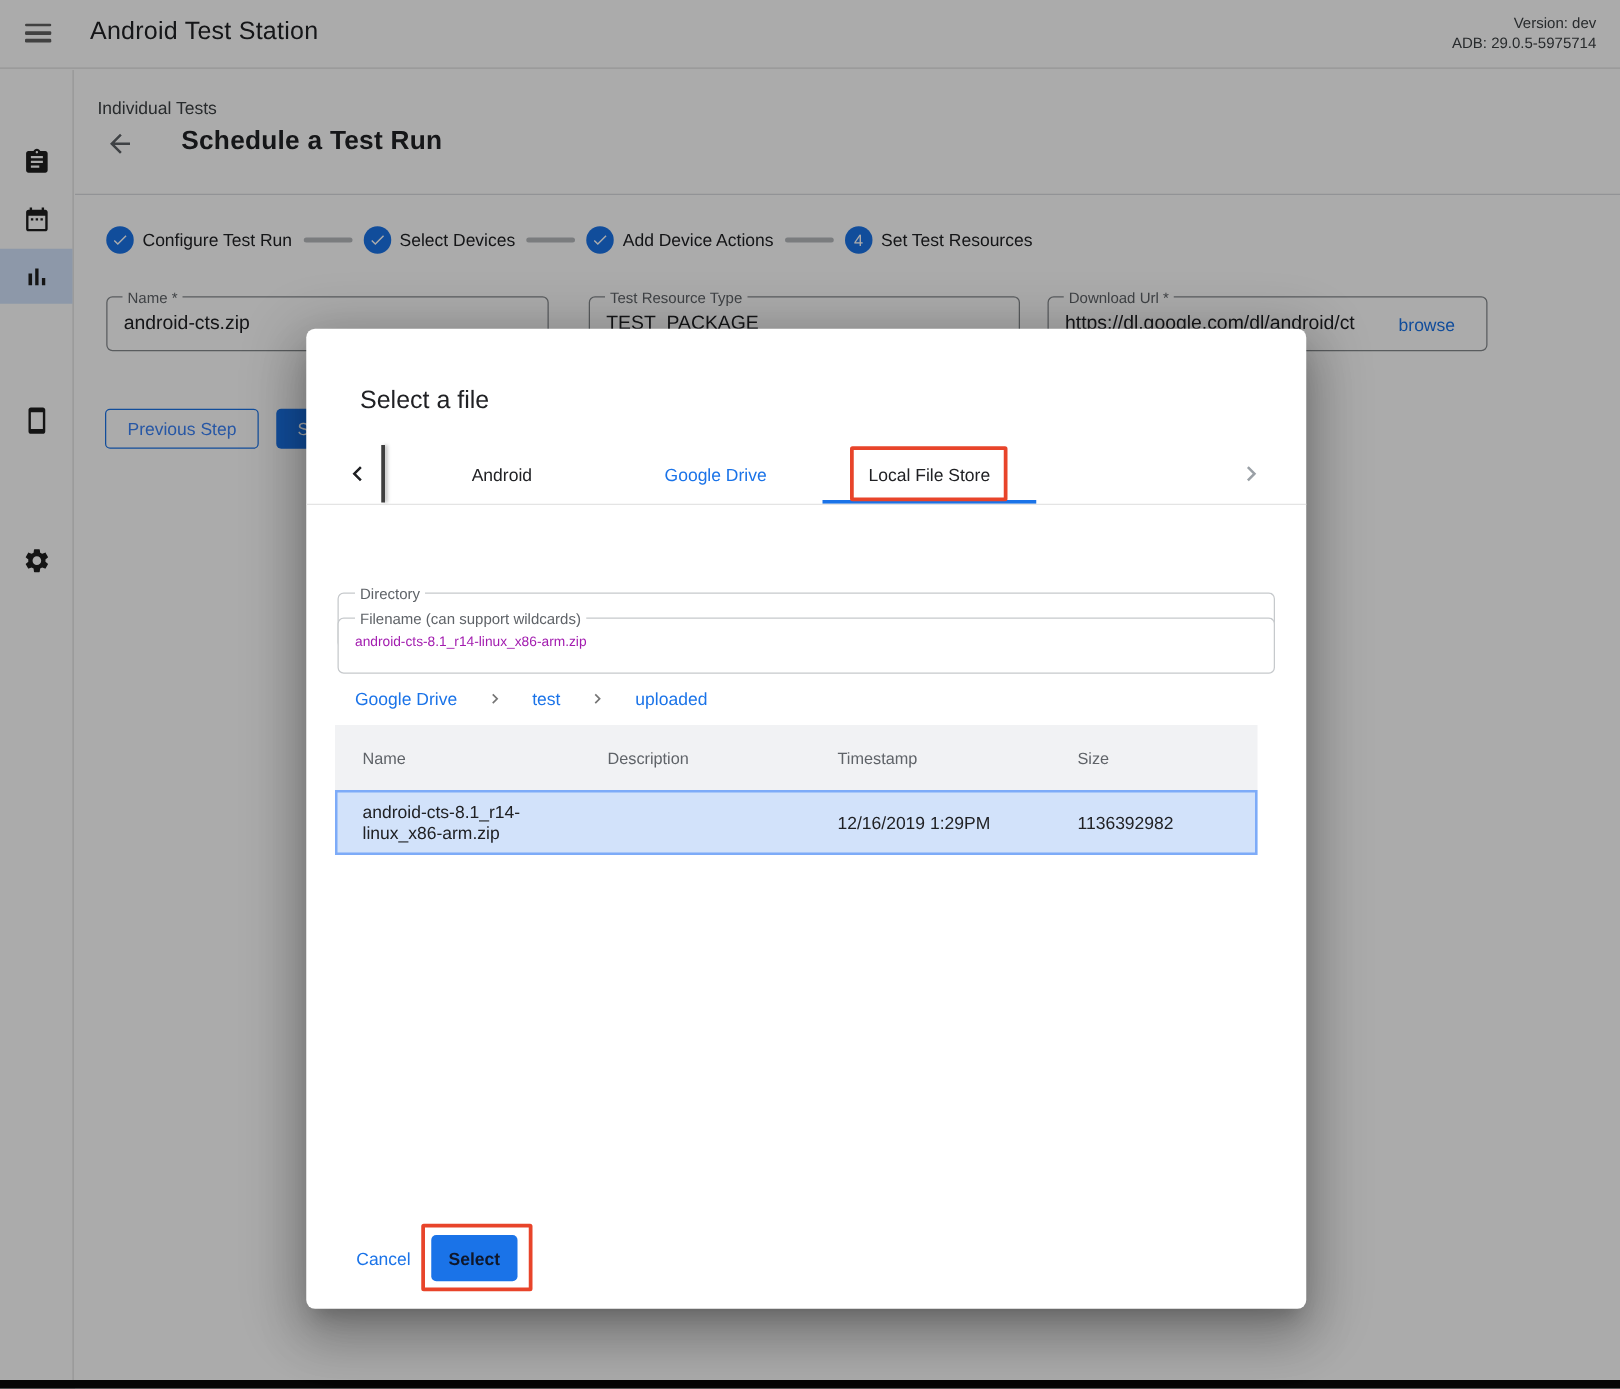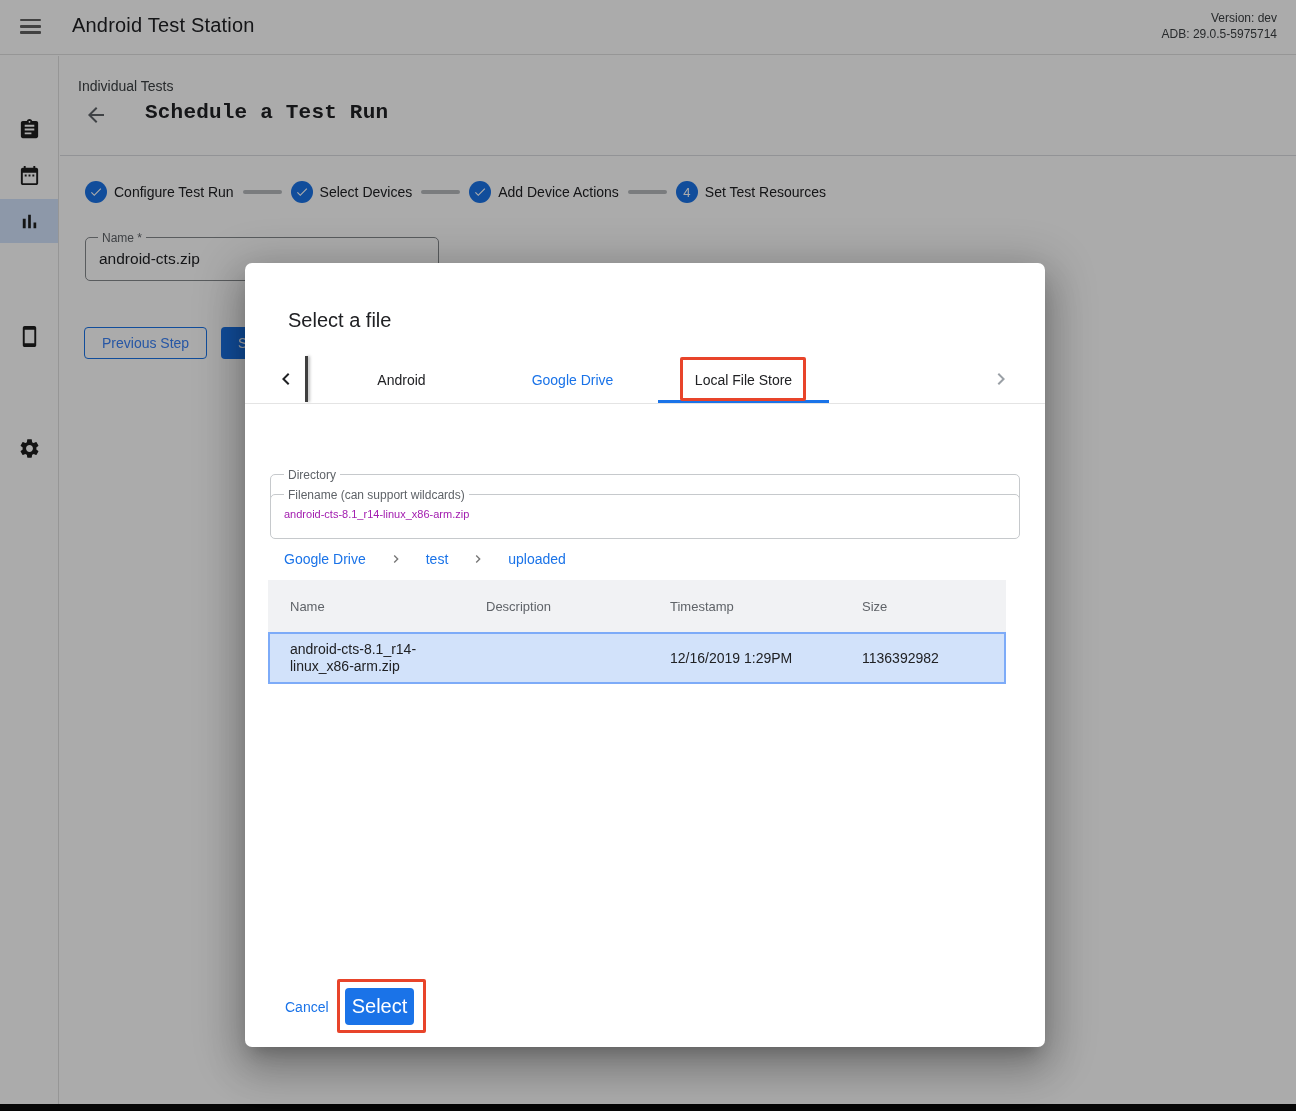--- a/index.html
+++ b/index.html
@@ -31,21 +31,21 @@
   }
   .side-item { position:absolute; left:0; width:58px; height:44px; display:flex; align-items:center; justify-content:center; color:#1f1f1f; cursor:pointer; }
   .side-item svg { width:23px; height:23px; }
   .side-item.sel { background:#d2e3fc; }
   .si-1{ top:51px; } .si-2{ top:97px; } .si-3{ top:143px; } .si-4{ top:258px; } .si-5{ top:370px; }
 
   
   .main { position:absolute; left:60px; top:56px; right:0; bottom:0; z-index:1; background:#fff; }
   .eyebrow { position:absolute; left:18px; top:22px; font-size:14px; color:#3c4043; }
   .back-btn { position:absolute; left:24px; top:47px; width:24px; height:24px; color:#5f6368; cursor:pointer; }
-  .page-title { position:absolute; left:85px; top:45px; font-size:21px; color:#202124; letter-spacing:.2px;font-family:Liberation Mono, monospace; }
+  .page-title { position:absolute; left:85px; top:45px; font-size:21px; color:#202124; letter-spacing:.2px; }
   .hdr-divider { position:absolute; left:0; right:0; top:99px; height:1px; background:#dadce0; }
 
   
   .stepper { position:absolute; left:25px; top:125px; display:flex; align-items:center; }
   .step { display:flex; align-items:center; }
   .step-circle {
     width:22px; height:22px; border-radius:50%; background:#1a73e8; color:#fff;
     display:flex; align-items:center; justify-content:center; flex:0 0 auto;
   }
   .step-circle svg { width:14px; height:14px; }
@@ -132,22 +132,22 @@
     height:52px; background:#d2e2fa; border:2px solid #7dabf8; display:grid;
     grid-template-columns:196px 184px 192px 1fr; align-items:center;
     padding-left:20px; font-size:14px; color:#202124; cursor:pointer;
   }
   .trow .cell-name { width:196px; line-height:17px; padding-right:10px; word-wrap:break-word; }
 
   
   .dlg-cancel { position:absolute; left:40px; top:736px; font-size:14px; font-weight:500; color:#1a73e8; cursor:pointer; }
   .dlg-select {
     position:absolute; left:100px; top:725px; width:69px; height:37px;
-    border:none; border-radius:4px; background:#1a73e8; color:#ffffff;
-    font-size:20px; font-weight:400; font-family:inherit; cursor:pointer;
+    border:none; border-radius:4px; background:#1a73e8; color:#0f172a;
+    font-size:14px; font-weight:700; font-family:inherit; cursor:pointer;
   }
 
   
   .anno { position:absolute; border:3px solid #e8442a; border-radius:2px; z-index:30; pointer-events:none; }
   .anno-tab { left:680px; top:357px; width:126px; height:44px; }
   .anno-select { left:337px; top:979px; width:89px; height:54px; }
 </style>
 </head>
 <body>
 
@@ -237,20 +237,29 @@
             <span class="step-num">4</span>
           </div>
         <span class="step-label">Set Test Resources</span>
       </div>
     </div>
 
     <div class="ofield f-name">
       <span class="flabel">Name *</span>
       <div class="fvalue">android-cts.zip</div>
     </div>
+    <div class="ofield f-type">
+      <span class="flabel">Test Resource Type</span>
+      <div class="fvalue">TEST_PACKAGE</div>
+    </div>
+    <div class="ofield f-url">
+      <span class="flabel">Download Url *</span>
+      <div class="fvalue">https://dl.google.com/dl/android/ct</div>
+      <span class="browse-link">browse</span>
+    </div>
 
     <button class="btn-outlined">Previous Step</button>
     <button class="btn-start">S</button>
   </main>
 
   <div class="bottom-strip"></div>
 
   <div class="backdrop"></div>
 
   <section class="dialog">

